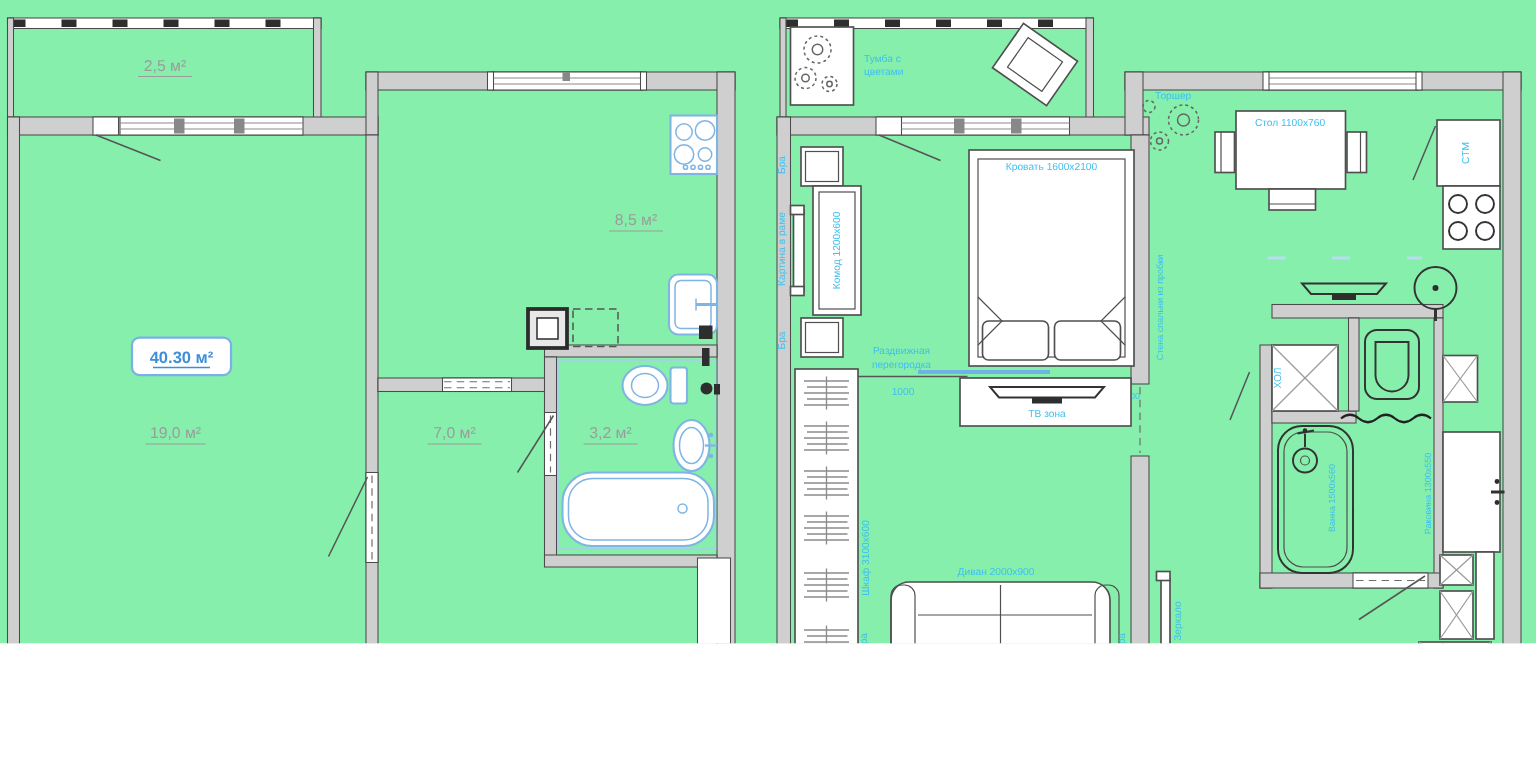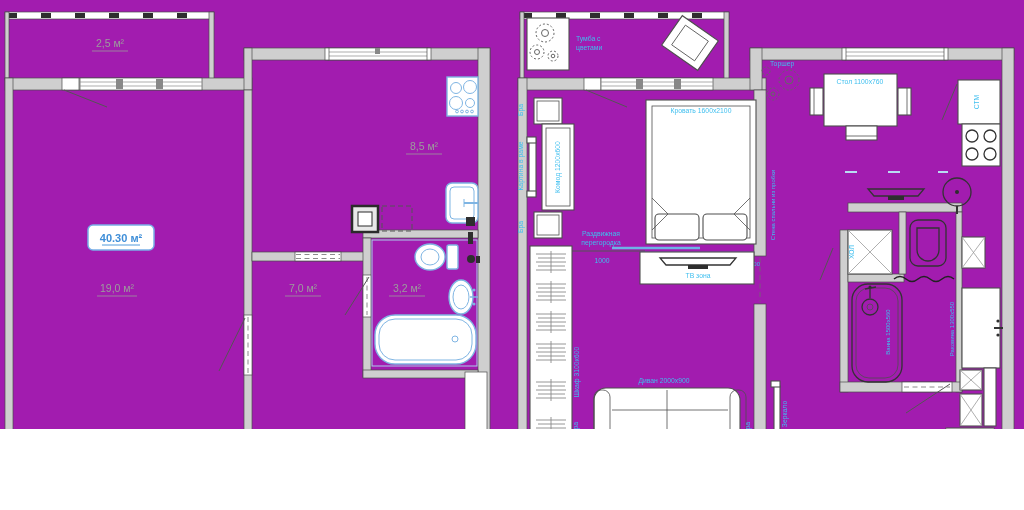--- a/index.html
+++ b/index.html
@@ -1,16 +1,16 @@
 <!DOCTYPE html>
 <html><head>
 <meta charset="utf-8">
 <style>
   html,body{margin:0;padding:0;background:#fff;}
-  #stage{position:relative;width:1024px;height:429px;background:#a21caf;overflow:hidden;}
+  #stage{position:relative;width:1024px;height:429px;background:#86efac;overflow:hidden;}
   svg{display:block;}
   text{font-family:"Liberation Sans","DejaVu Sans",sans-serif;}
   .w{fill:#cfcfcf;stroke:#4b4b4b;stroke-width:.7;}
   .wg{fill:#fff;stroke:#4b4b4b;stroke-width:.7;}
   .glz{stroke:#2e2e2e;stroke-width:5;stroke-dasharray:10 24;}
   .thin{stroke:#8a8a8a;stroke-width:.7;fill:none;}
   .f{fill:#fff;stroke:#4f4f4f;stroke-width:1.1;}
   .fn{fill:none;stroke:#4f4f4f;stroke-width:.8;}
   .fb{fill:none;stroke:#333;stroke-width:1.3;}
   .bl{fill:#fff;stroke:#7fb5e3;stroke-width:1.4;}

